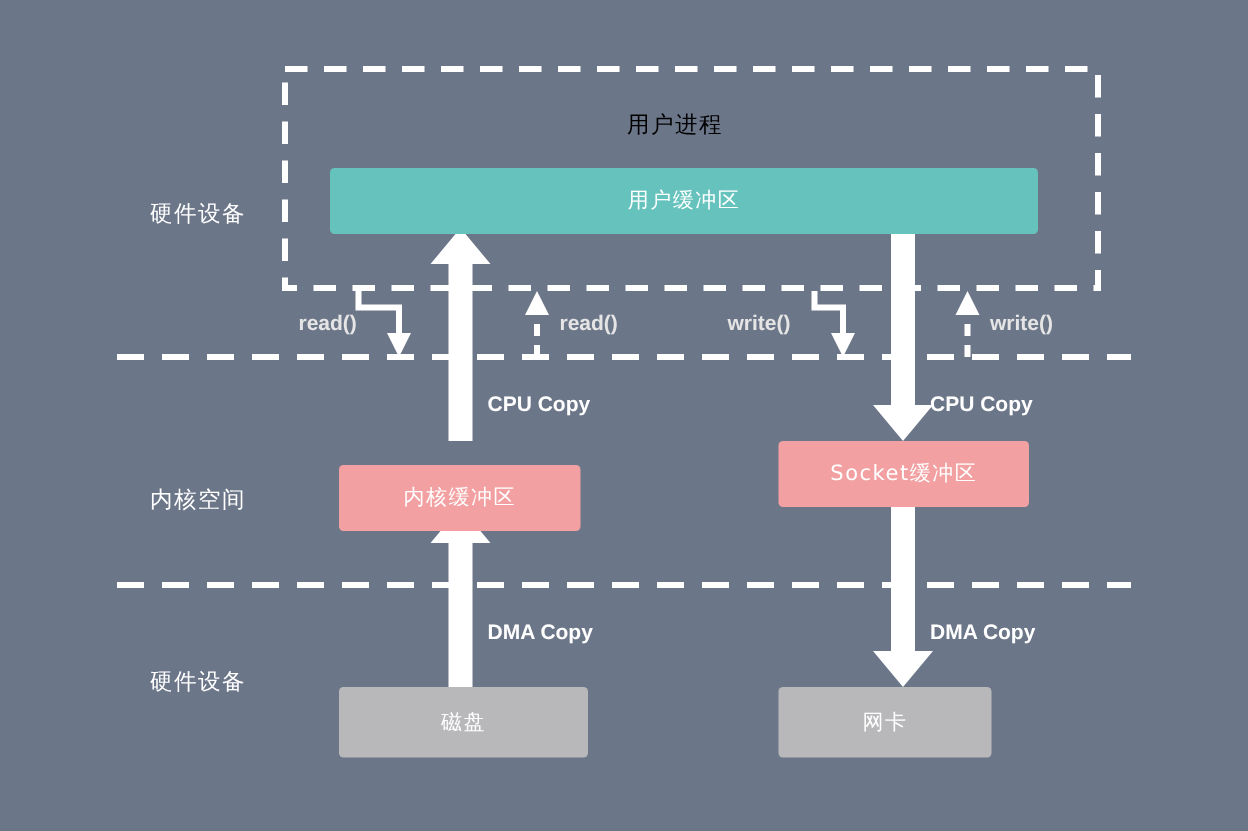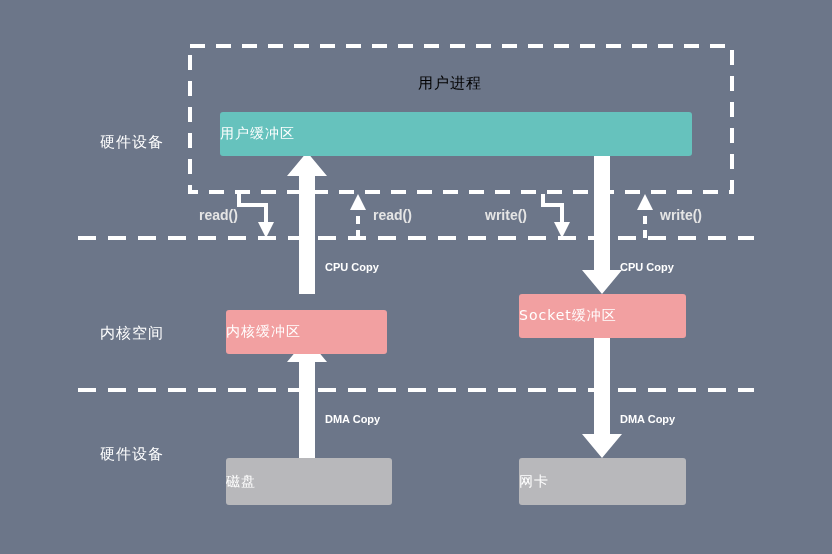--- a/index.html
+++ b/index.html
@@ -17,21 +17,21 @@
     position:absolute;
     color:#ffffff;
     font-size:15px;
     letter-spacing:1px;
     white-space:nowrap;
     font-family:"DejaVu Sans","Liberation Sans",sans-serif;
   }
 
   .box{
     position:absolute;
-    display:flex;align-items:center;justify-content:flex-start;
+    display:flex;align-items:center;justify-content:center;
     color:#ffffff;
     font-size:14px;
     letter-spacing:1px;
     border-radius:3px;
     font-family:"DejaVu Sans","Liberation Sans",sans-serif;
   }
   .box-user-buffer{background:#66c2bd;}
   .box-kernel{background:#f2a0a1;}
   .box-hw{background:#b8b8bb;}
 
@@ -48,21 +48,21 @@
     position:absolute;
     color:#e5e5e5;
     font-size:14px;
     font-weight:bold;
     white-space:nowrap;
     font-family:"Liberation Sans","DejaVu Sans",sans-serif;
   }
   .copy-label{
     position:absolute;
     color:#ffffff;
-    font-size:11px;
+    font-size:14px;
     font-weight:bold;
     white-space:nowrap;
     font-family:"Liberation Sans","DejaVu Sans",sans-serif;
   }
 </style>
 </head>
 <body>
 
 <div id="stage">
 
@@ -110,21 +110,21 @@
   </div>
 
   <div class="box box-hw" style="left:226px;top:458px;width:166px;height:47px;">
     <span>磁盘</span>
   </div>
 
   <div class="box box-kernel" style="left:519px;top:294px;width:167px;height:44px;">
     <span>Socket缓冲区</span>
   </div>
 
-  <div class="box box-hw" style="left:519px;top:458px;width:167px;height:47px;">
+  <div class="box box-hw" style="left:519px;top:458px;width:142px;height:47px;">
     <span>网卡</span>
   </div>
 
   <div class="call-label" style="left:199px;top:207px;">read()</div>
   <div class="call-label" style="left:373px;top:207px;">read()</div>
   <div class="call-label" style="left:485px;top:207px;">write()</div>
   <div class="call-label" style="left:660px;top:207px;">write()</div>
 
   <div class="copy-label" style="left:325px;top:261px;">CPU Copy</div>
   <div class="copy-label" style="left:620px;top:261px;">CPU Copy</div>

